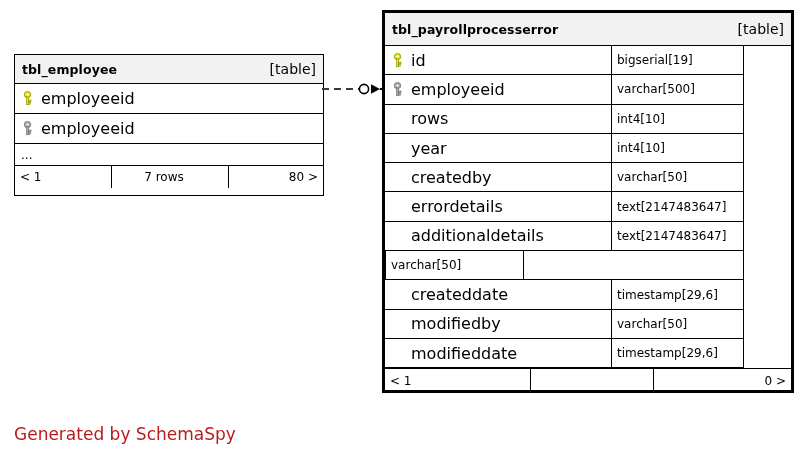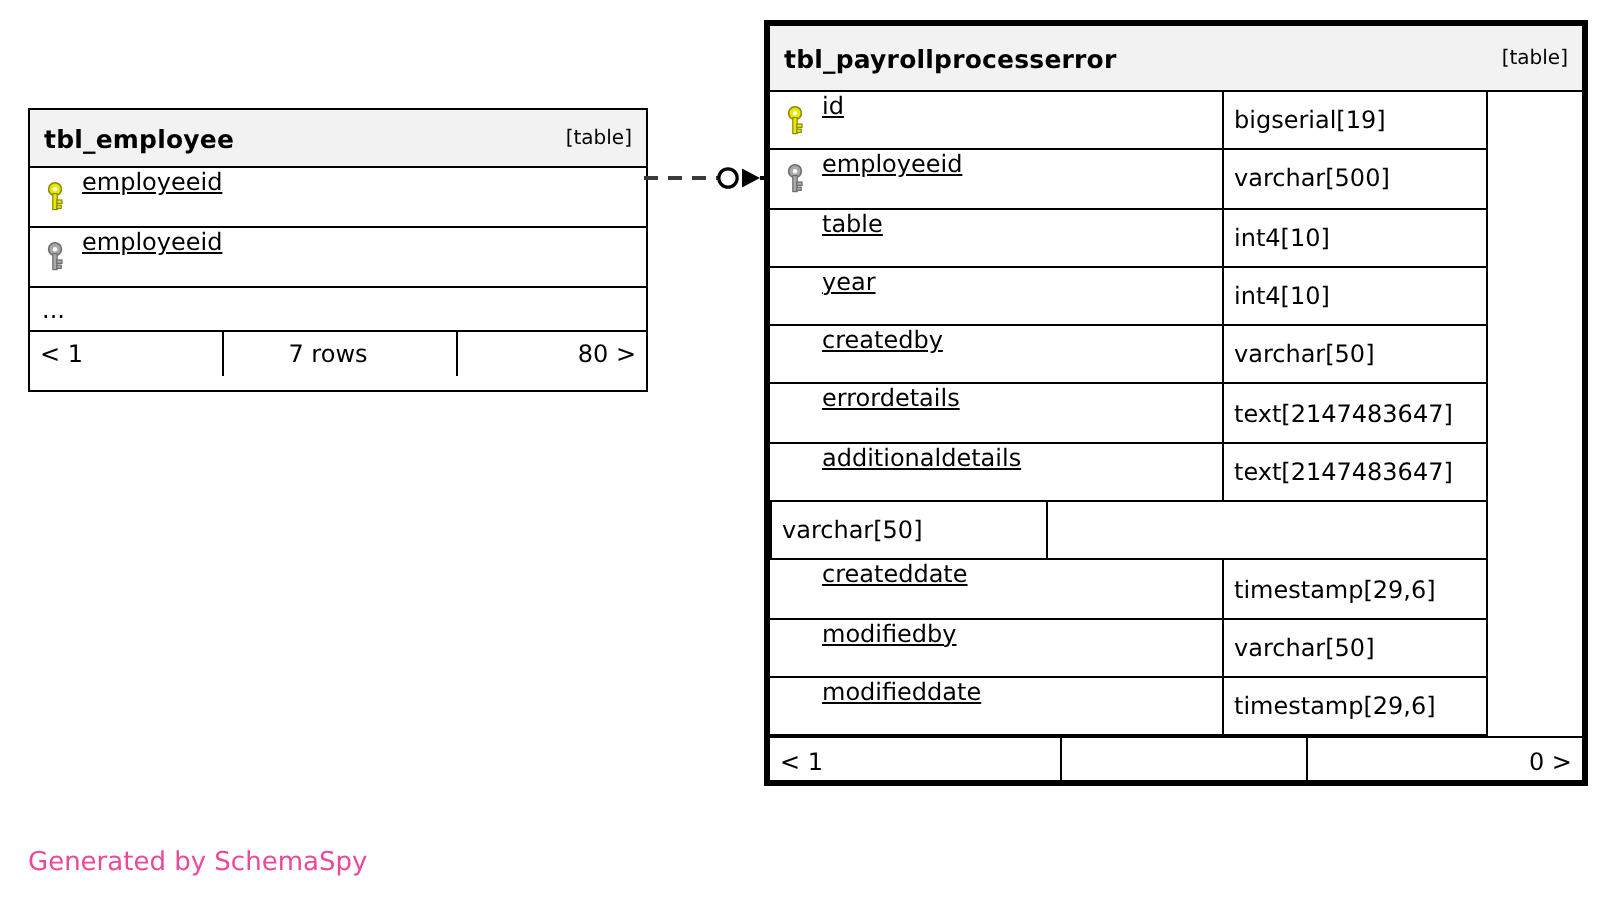--- a/index.html
+++ b/index.html
@@ -39,45 +39,45 @@
     box-sizing: border-box;
     padding: 0 7px;
   }
   .tbl-name {
     font-weight: bold;
     font-size: 12.5px;
     color: #000000;
     letter-spacing: 0.1px;
   }
   .tbl-tag {
-    font-size: 10px;
+    font-size: 14px;
     color: #000000;
   }
 
   .tbl-body {
     display: flex;
     flex-direction: column;
   }
 
   .col-row {
     display: flex;
     border-bottom: 1px solid #000000;
     box-sizing: border-box;
   }
   .col-row.last { border-bottom: 1px solid #000000; }
 
   .cell-name {
     display: flex;
+    align-items: center;
     box-sizing: border-box;
     padding-left: 7px;
-    font-size: 12px;
+    font-size: 16px;
     color: #000000;
     overflow: hidden;
     white-space: nowrap;
-    text-decoration: underline;
   }
   .cell-type {
     display: flex;
     align-items: center;
     box-sizing: border-box;
     padding-left: 5px;
     font-size: 12px;
     color: #000000;
     border-left: 1px solid #000000;
     white-space: nowrap;
@@ -185,22 +185,22 @@
     top: 76px;
     width: 64px;
     height: 26px;
   }
 
   
   #caption {
     position: absolute;
     left: 14px;
     top: 424px;
-    font-size: 13px;
-    color: #ec4899;
+    font-size: 17px;
+    color: #b91c1c;
     text-align: right;
   }
 </style>
 </head>
 <body>
 
 <div class="canvas">
 
   <div class="erd-table thin" id="tbl-employee">
 
@@ -307,21 +307,21 @@
             </span>
             <span>employeeid</span>
           </div>
           <div class="cell-type">varchar[500]</div>
           <div class="cell-pad"></div>
         </div>
 
         <div class="col-row">
           <div class="cell-name">
             <span class="key-slot"></span>
-            <span>table</span>
+            <span>rows</span>
           </div>
           <div class="cell-type">int4[10]</div>
           <div class="cell-pad"></div>
         </div>
 
         <div class="col-row">
           <div class="cell-name">
             <span class="key-slot"></span>
             <span>year</span>
           </div>

